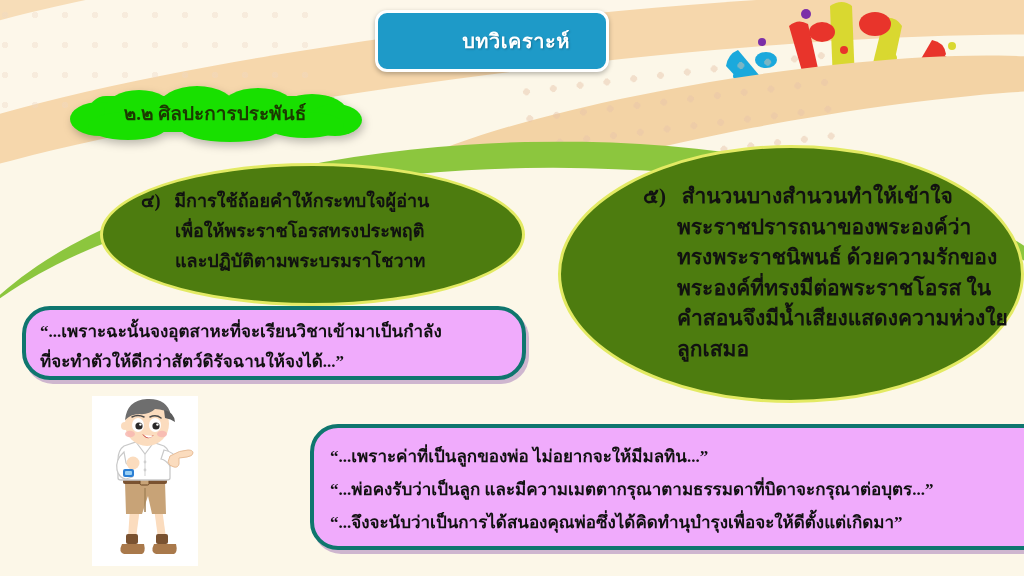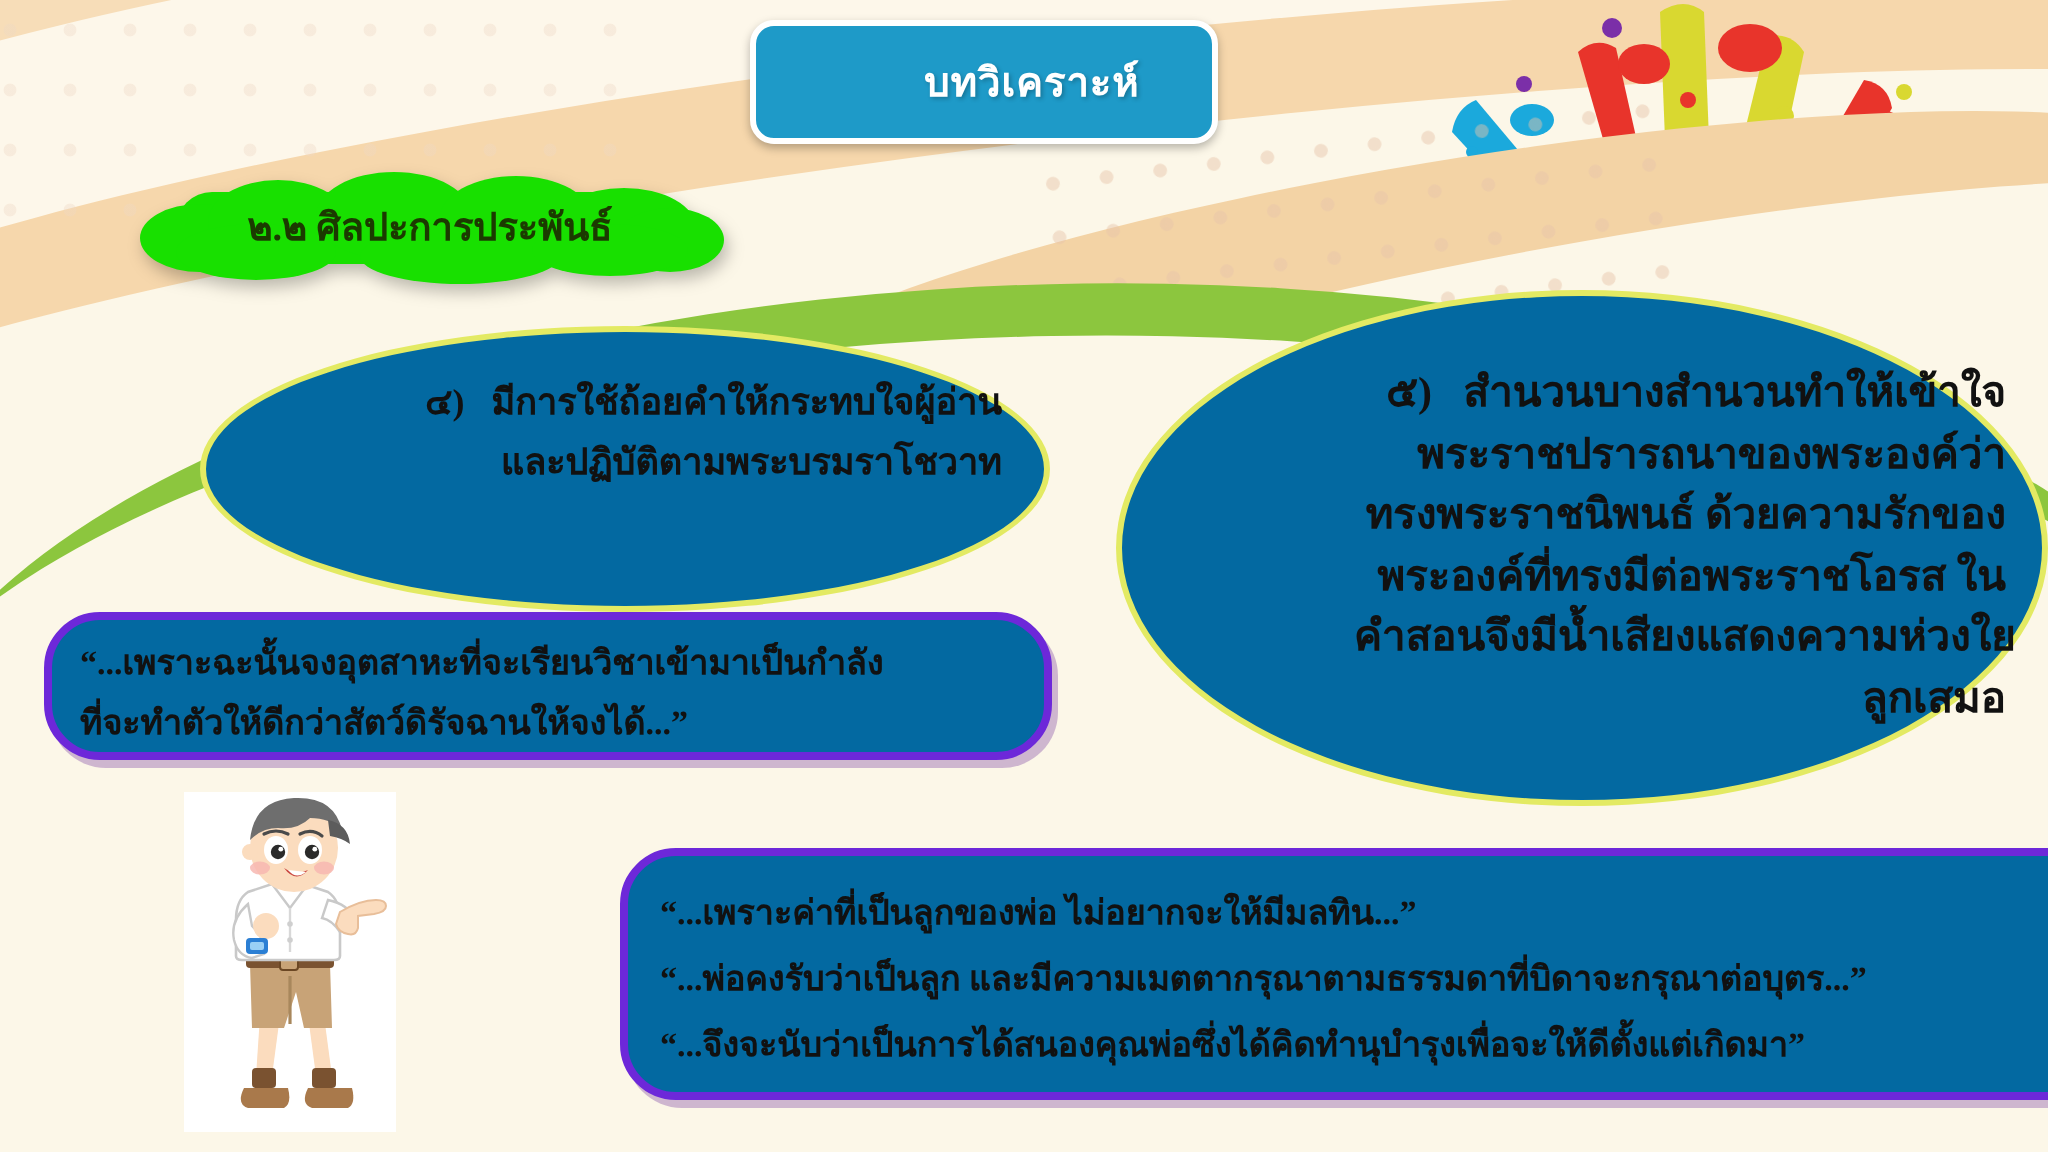--- a/index.html
+++ b/index.html
@@ -86,44 +86,43 @@
   #badge .lobe { position:absolute; background:#18E000; border-radius:50%; }
   #badge .label {
     position:absolute; inset:0; display:flex; align-items:center; justify-content:center;
     color:#1B3A00; font-size:19px; font-weight:bold; z-index:3;
     white-space:nowrap;
   }
 
   
   .ellipse {
     position:absolute;
-    background:#0369a1;
+    background:#4d7c0f;
     border:3px solid #E3EA63;
     border-radius:50%;
     z-index:5;
-    text-align:right;
   }
   #ellipse-left  { left:100px; top:163px; width:425px; height:143px; }
   #ellipse-right { left:558px; top:145px; width:466px; height:258px; }
 
   .ell-body {
     position:absolute;
     color:#111; font-weight:bold;
   }
   #ellipse-left .ell-body  { left:38px; top:20px; width:360px; font-size:18px; line-height:30px; }
   #ellipse-right .ell-body { left:82px; top:33px; width:360px; font-size:21px; line-height:30.5px; }
 
   .ell-line { white-space:nowrap; }
   .hang { padding-left:34px; }
 
   
   .quote-box {
     position:absolute;
-    background:#0369a1;
-    border:4px solid #6d28d9;
+    background:#f0abfc;
+    border:4px solid #0f766e;
     border-radius:28px;
     box-shadow: 3px 4px 0 rgba(120,60,160,.35);
     z-index:6;
   }
   #quote-top    { left:22px;  top:306px; width:504px; height:74px; }
   #quote-bottom { left:310px; top:424px; width:760px; height:126px; }
 
   .quote-body { position:absolute; color:#111; font-weight:bold; }
   #quote-top .quote-body    { left:14px; top:7px;  font-size:17px; line-height:30px; }
   #quote-bottom .quote-body { left:16px; top:12px; font-size:17px; line-height:33px; }
@@ -203,20 +202,21 @@
     <div class="lobe" style="left:196px;top:24px; width:78px; height:26px;"></div>
     <span class="label">๒.๒ ศิลปะการประพันธ์</span>
   </div>
 
   <div class="ellipse" id="ellipse-left">
     <div class="ell-body">
       <div class="ell-line">
         <span>๔)</span>
         &nbsp;&nbsp;<span>มีการใช้ถ้อยคำให้กระทบใจผู้อ่าน</span>
       </div>
+      <div class="ell-line hang">เพื่อให้พระราชโอรสทรงประพฤติ</div>
       <div class="ell-line hang">และปฏิบัติตามพระบรมราโชวาท</div>
     </div>
   </div>
 
   <div class="ellipse" id="ellipse-right">
     <div class="ell-body">
       <div class="ell-line">
         <span>๕)</span>
         &nbsp;&nbsp;<span>สำนวนบางสำนวนทำให้เข้าใจ</span>
       </div>

